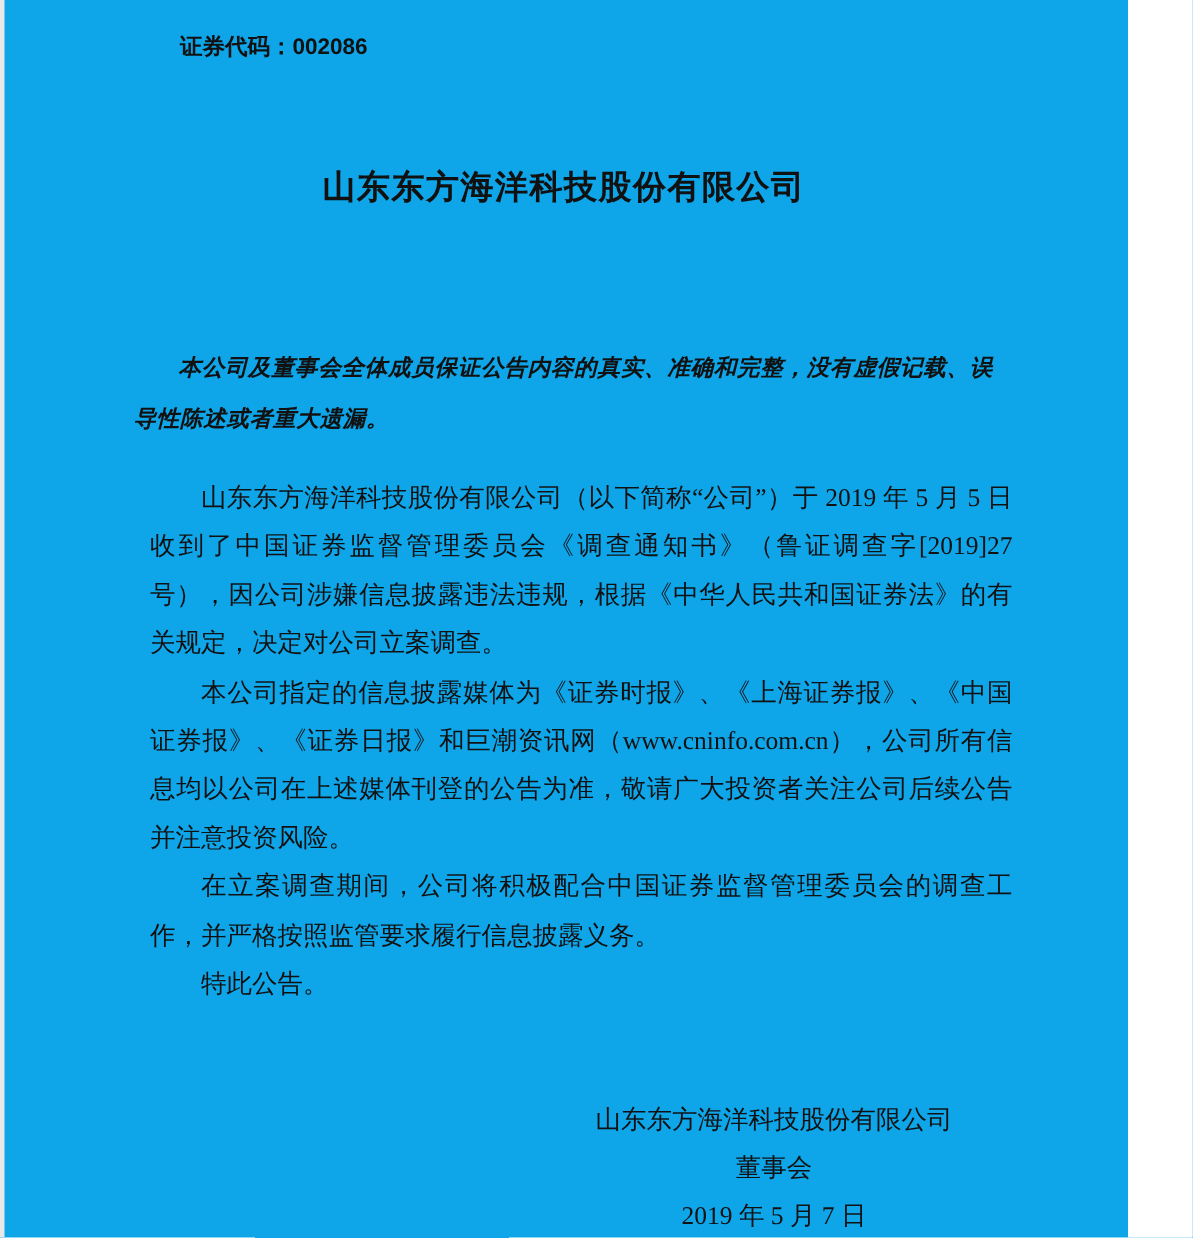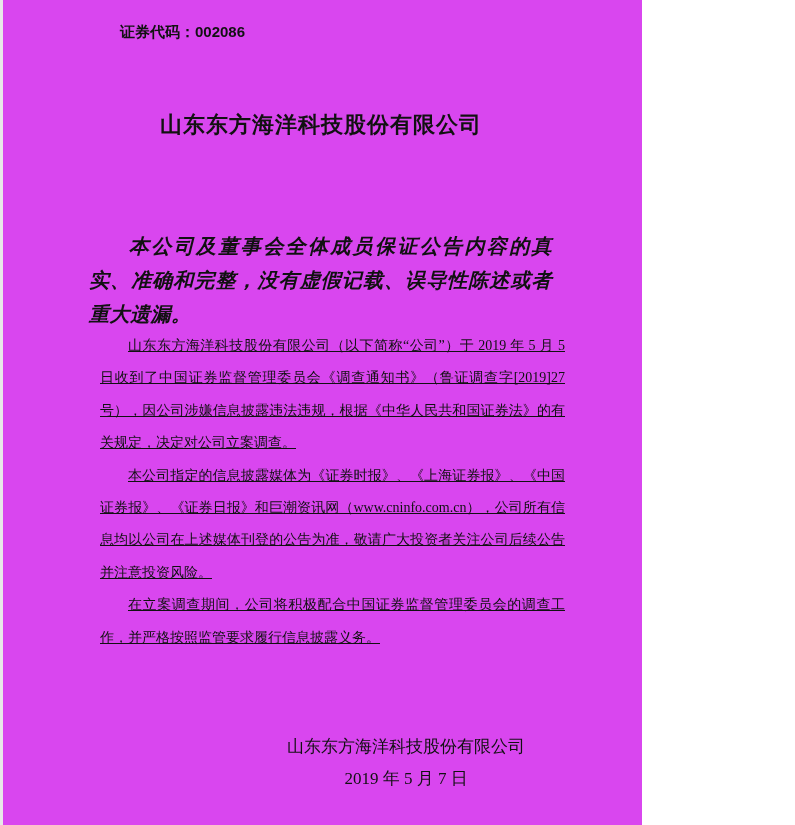--- a/index.html
+++ b/index.html
@@ -2,23 +2,23 @@
 <html><head>
 <meta charset="utf-8">
 <style>
   html, body {
     margin: 0;
     padding: 0;
     background: #ffffff;
   }
   .page {
     position: relative;
-    width: 642px;
+    width: 752px;
     height: 825px;
-    background: #d946ef;
+    background: #0ea5e9;
     overflow: hidden;
     font-family: "Liberation Serif", "DejaVu Serif", serif;
     color: #111111;
   }
   .page-edge {
     position: absolute;
     left: 0;
     top: 0;
     width: 3px;
     height: 825px;
@@ -50,35 +50,34 @@
     letter-spacing: 1px;
   }
   .disclaimer {
     position: absolute;
     top: 229px;
     left: 89px;
     right: 90px;
     margin: 0;
     font-weight: 700;
     font-style: italic;
-    font-size: 20px;
+    font-size: 15px;
     line-height: 34px;
     text-indent: 2em;
     text-align: justify;
     letter-spacing: 0.5px;
   }
   .doc-body {
     position: absolute;
-    top: 330px;
+    top: 316px;
     left: 100px;
     right: 77px;
-    font-size: 14px;
+    font-size: 17px;
     line-height: 32.4px;
     text-align: justify;
-    text-decoration: underline;
   }
   .doc-body p {
     margin: 0;
     text-indent: 2em;
   }
   .signature {
     position: absolute;
     top: 731px;
     right: 117px;
     text-align: center;
@@ -100,19 +99,21 @@
   <div class="doc-title">
     <div>山东东方海洋科技股份有限公司</div>
   </div>
 
   <p class="disclaimer">本公司及董事会全体成员保证公告内容的真实、准确和完整，没有虚假记载、误导性陈述或者重大遗漏。</p>
 
   <div class="doc-body">
     <p>山东东方海洋科技股份有限公司（以下简称“公司”）于 2019 年 5 月 5 日收到了中国证券监督管理委员会《调查通知书》（鲁证调查字[2019]27 号），因公司涉嫌信息披露违法违规，根据《中华人民共和国证券法》的有关规定，决定对公司立案调查。</p>
     <p>本公司指定的信息披露媒体为《证券时报》、《上海证券报》、《中国证券报》、《证券日报》和巨潮资讯网（www.cninfo.com.cn），公司所有信息均以公司在上述媒体刊登的公告为准，敬请广大投资者关注公司后续公告并注意投资风险。</p>
     <p>在立案调查期间，公司将积极配合中国证券监督管理委员会的调查工作，并严格按照监管要求履行信息披露义务。</p>
+    <p>特此公告。</p>
   </div>
 
   <div class="signature">
     <div>山东东方海洋科技股份有限公司</div>
+    <div>董事会</div>
     <div>2019 年 5 月 7 日</div>
   </div>
 </div>
 
 </body></html>

